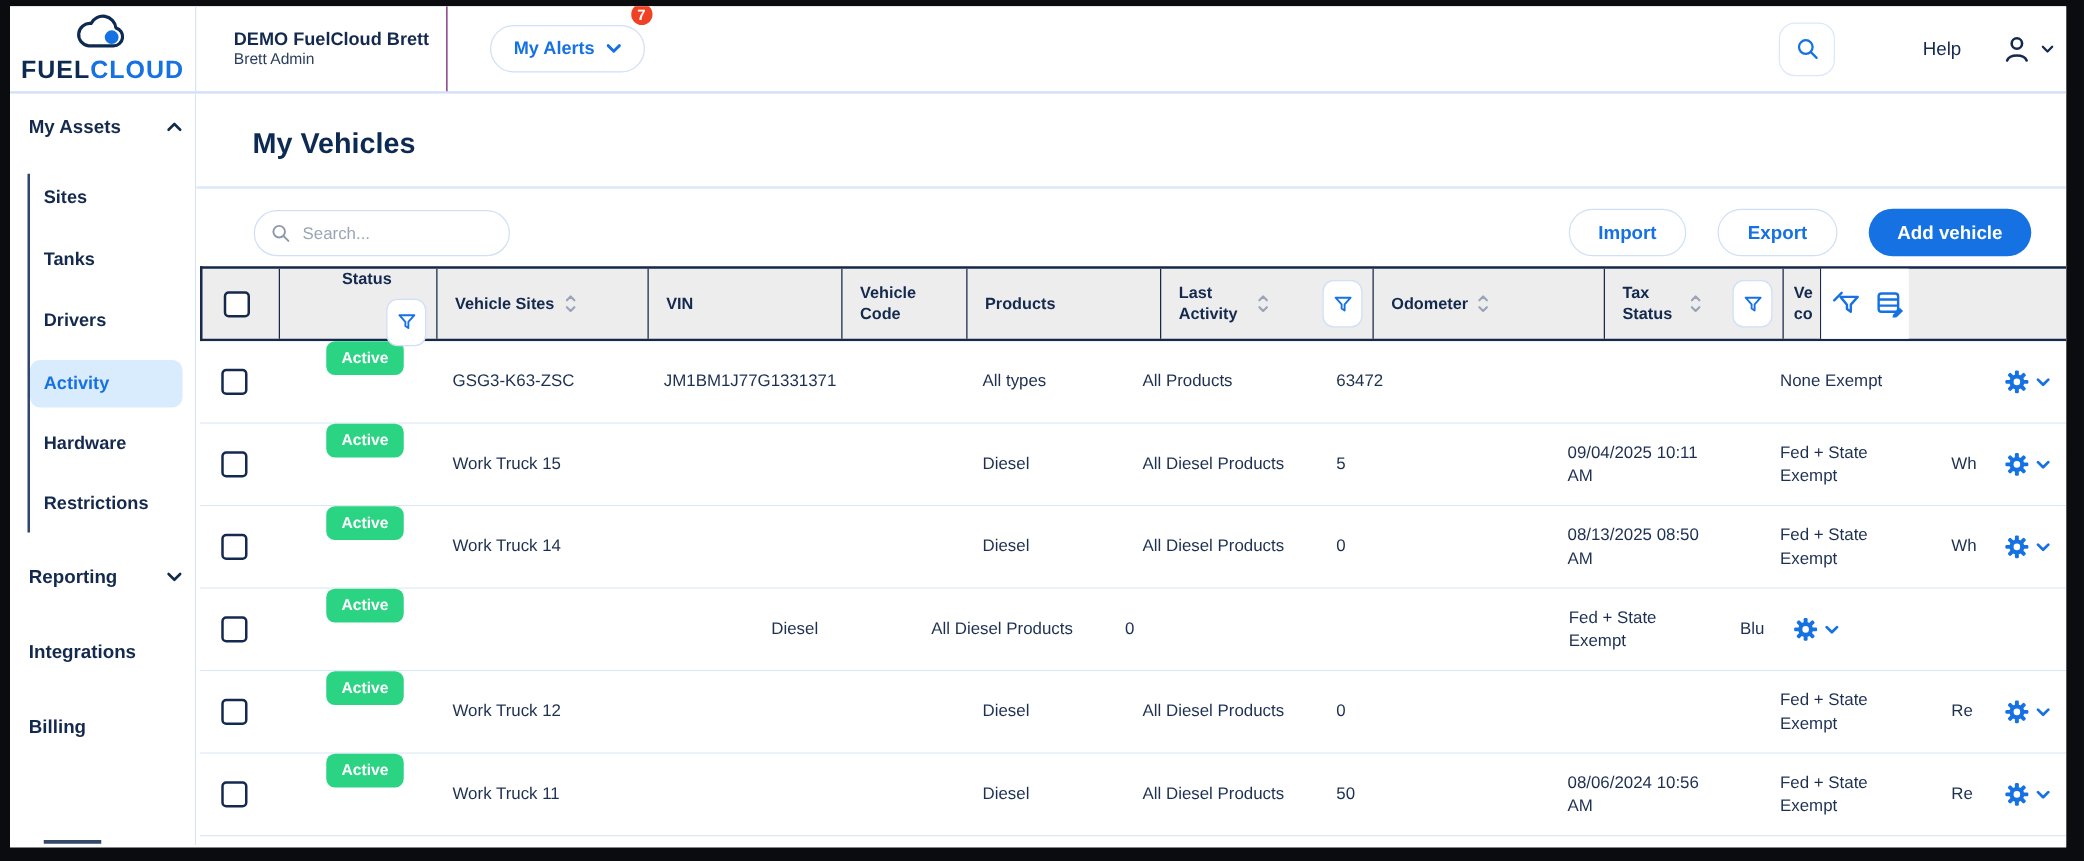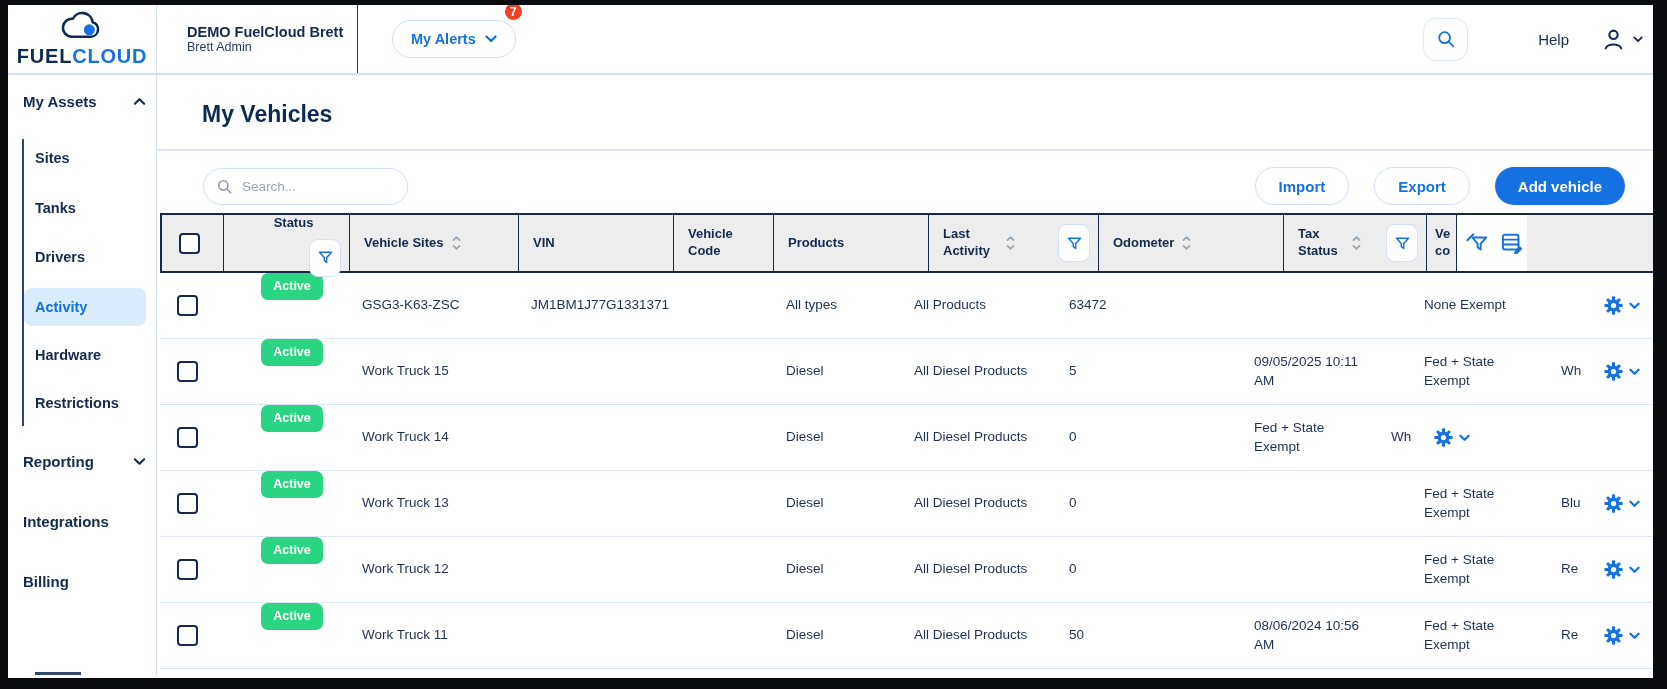--- a/index.html
+++ b/index.html
@@ -365,21 +365,21 @@
                 <div class="cell col-product_types">
                   <span>Diesel</span>
                 </div>
                 <div class="cell col-products">
                   <span>All Diesel Products</span>
                 </div>
                 <div class="cell col-odometer">
                   <span>5</span>
                 </div>
                 <div class="cell col-last_activity">
-                  <span>09/05/2025 10:11 AM</span>
+                  <span>09/04/2025 10:11 AM</span>
                 </div>
                 <div class="cell col-tax_status">
                   <span>Fed + State Exempt</span>
                 </div>
                 <div class="cell col-vehicle_color">
                   <span>Wh</span>
                 </div>
                 <div class="cell col-actions">
                   <button class="gear-btn">
                     <svg width="21" height="21" viewBox="0 0 24 24">
@@ -416,20 +416,23 @@
                 </div>
                 <div class="cell col-product_types">
                   <span>Diesel</span>
                 </div>
                 <div class="cell col-products">
                   <span>All Diesel Products</span>
                 </div>
                 <div class="cell col-odometer">
                   <span>0</span>
                 </div>
+                <div class="cell col-last_activity">
+                  <span>08/13/2025 08:50 AM</span>
+                </div>
                 <div class="cell col-tax_status">
                   <span>Fed + State Exempt</span>
                 </div>
                 <div class="cell col-vehicle_color">
                   <span>Wh</span>
                 </div>
                 <div class="cell col-actions">
                   <button class="gear-btn">
                     <svg width="21" height="21" viewBox="0 0 24 24">
                       <g fill="#1671e3">
@@ -447,23 +450,20 @@
                   </button>
                 </div>
               </div>
               <div class="tr">
                 <div class="cell col-select">
                   <span class="checkbox"></span>
                 </div>
                 <div class="cell col-status">
                   <span class="badge-active">Active</span>
                 </div>
-                <div class="cell col-vehicle_name">
-                  <span>Work Truck 13</span>
-                </div>
                 <div class="cell col-vin">
                   <span></span>
                 </div>
                 <div class="cell col-vehicle_code">
                   <span></span>
                 </div>
                 <div class="cell col-product_types">
                   <span>Diesel</span>
                 </div>
                 <div class="cell col-products">

